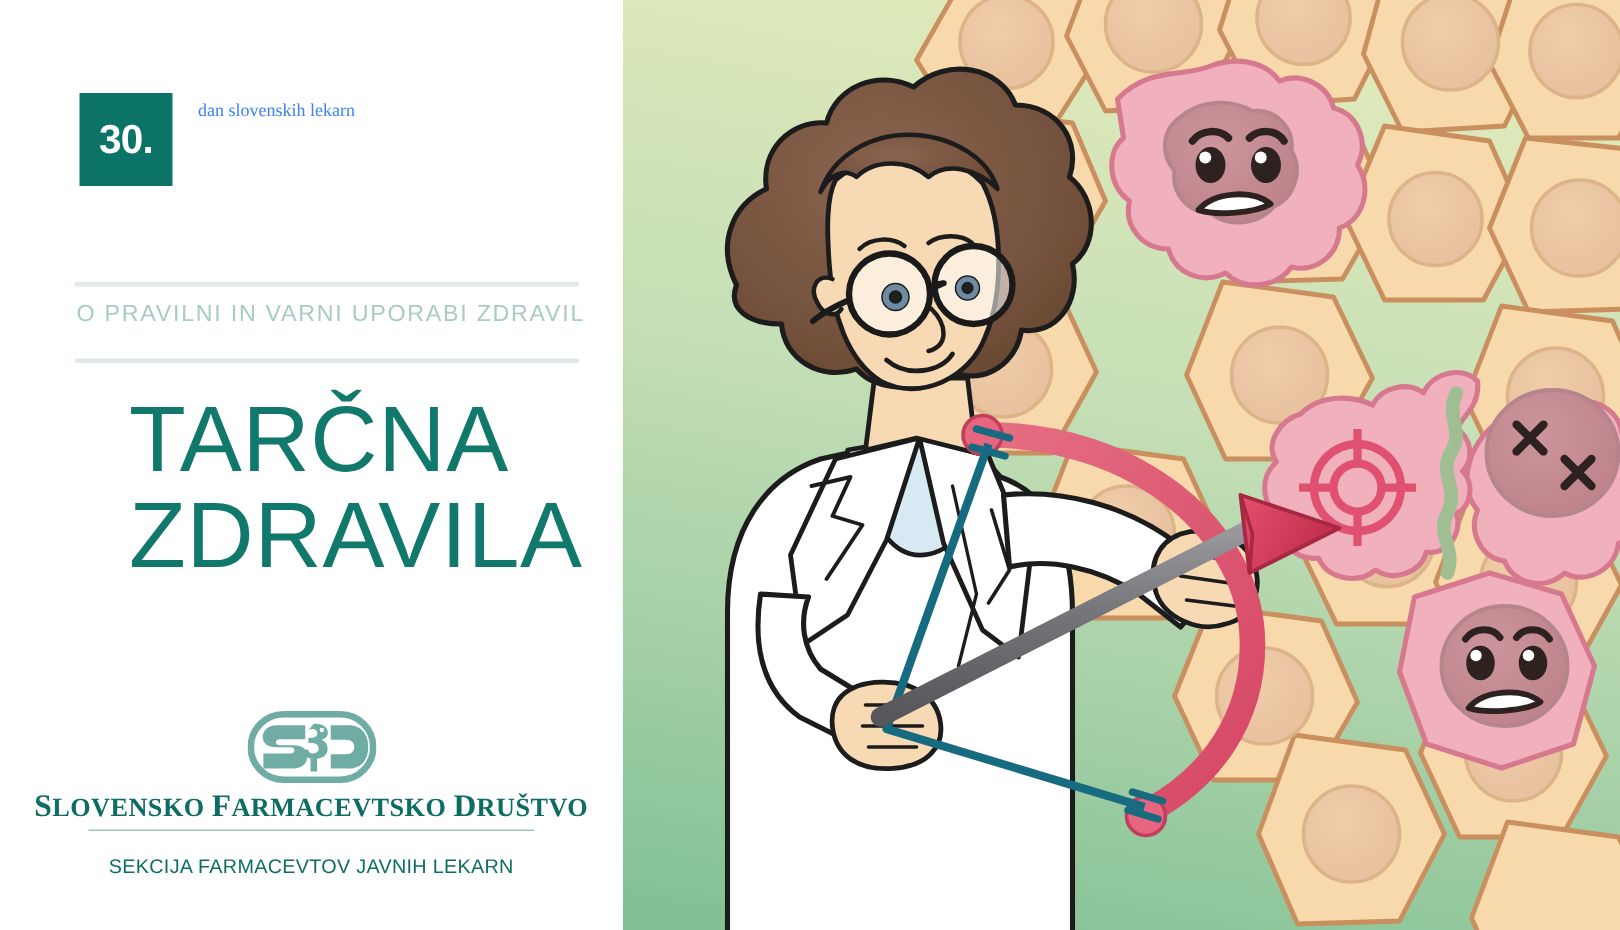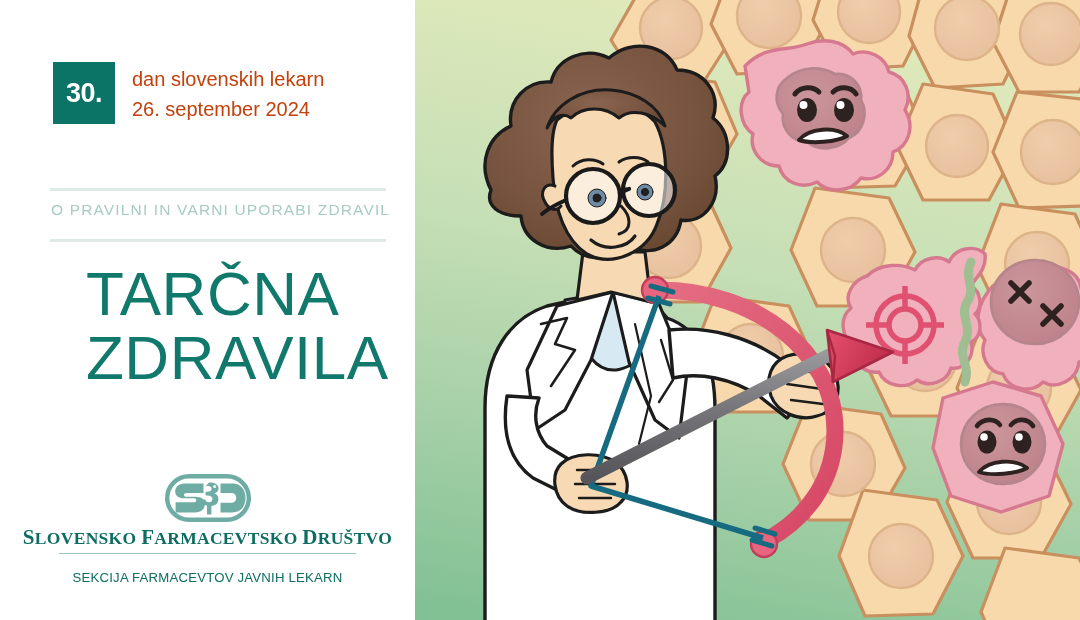--- a/index.html
+++ b/index.html
@@ -46,25 +46,25 @@
     font-size: 27px;
     font-weight: bold;
     letter-spacing: -0.5px;
     line-height: 1;
     font-family: "Liberation Sans", sans-serif;
   }
   #header-lines {
     padding-top: 3px;
   }
   #header-lines div {
-    color: #c2410c;
-    font-size: 20px;
+    color: #3b82f6;
+    font-size: 12px;
     line-height: 1.48;
     white-space: nowrap;
-    font-family: Liberation Sans, sans-serif;
+    font-family: Liberation Serif, serif;
   }
 
   
   #kicker-wrap {
     position: absolute;
     left: 50px; top: 188px;
     width: 336px;
   }
   .kicker-rule {
     height: 3px;
@@ -143,21 +143,20 @@
 <div id="poster">
 
   <div id="left-panel">
 
     <div id="header-block">
       <div id="edition-badge">
         <span>30.</span>
       </div>
       <div id="header-lines">
         <div>dan slovenskih lekarn</div>
-        <div>26. september 2024</div>
       </div>
     </div>
 
     <div id="kicker-wrap">
       <div class="kicker-rule"></div>
       <div id="kicker-text">O PRAVILNI IN VARNI UPORABI ZDRAVIL</div>
       <div class="kicker-rule"></div>
     </div>
 
     <div id="title-block">

